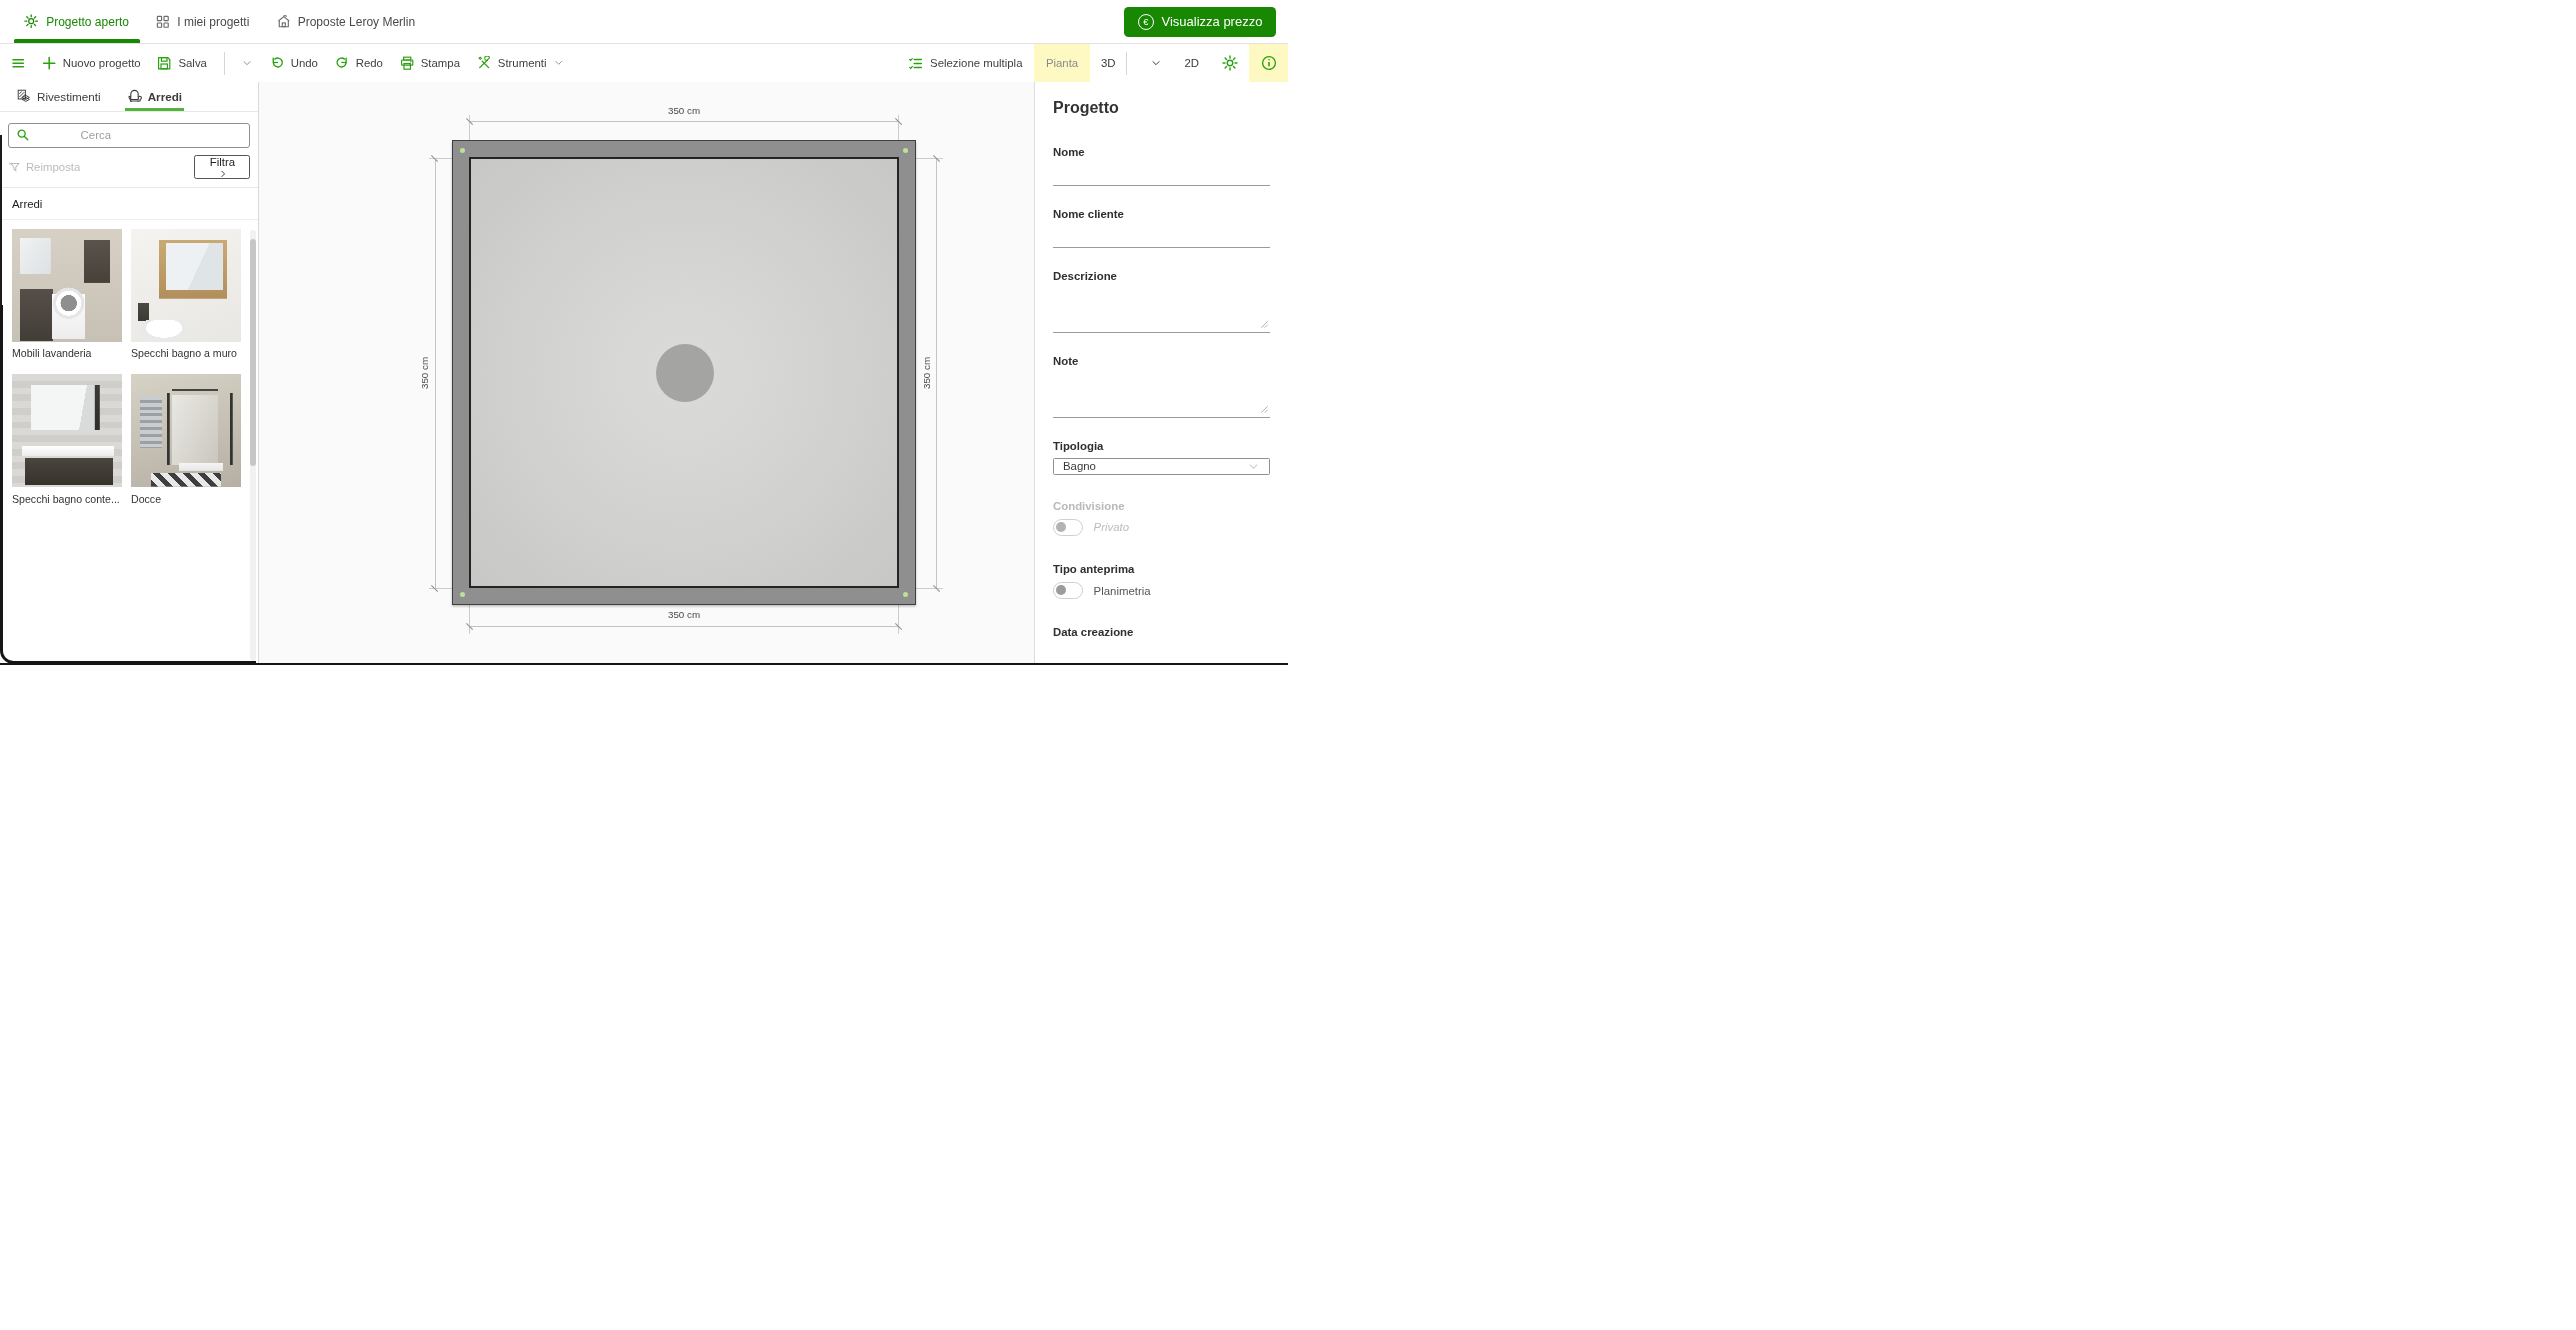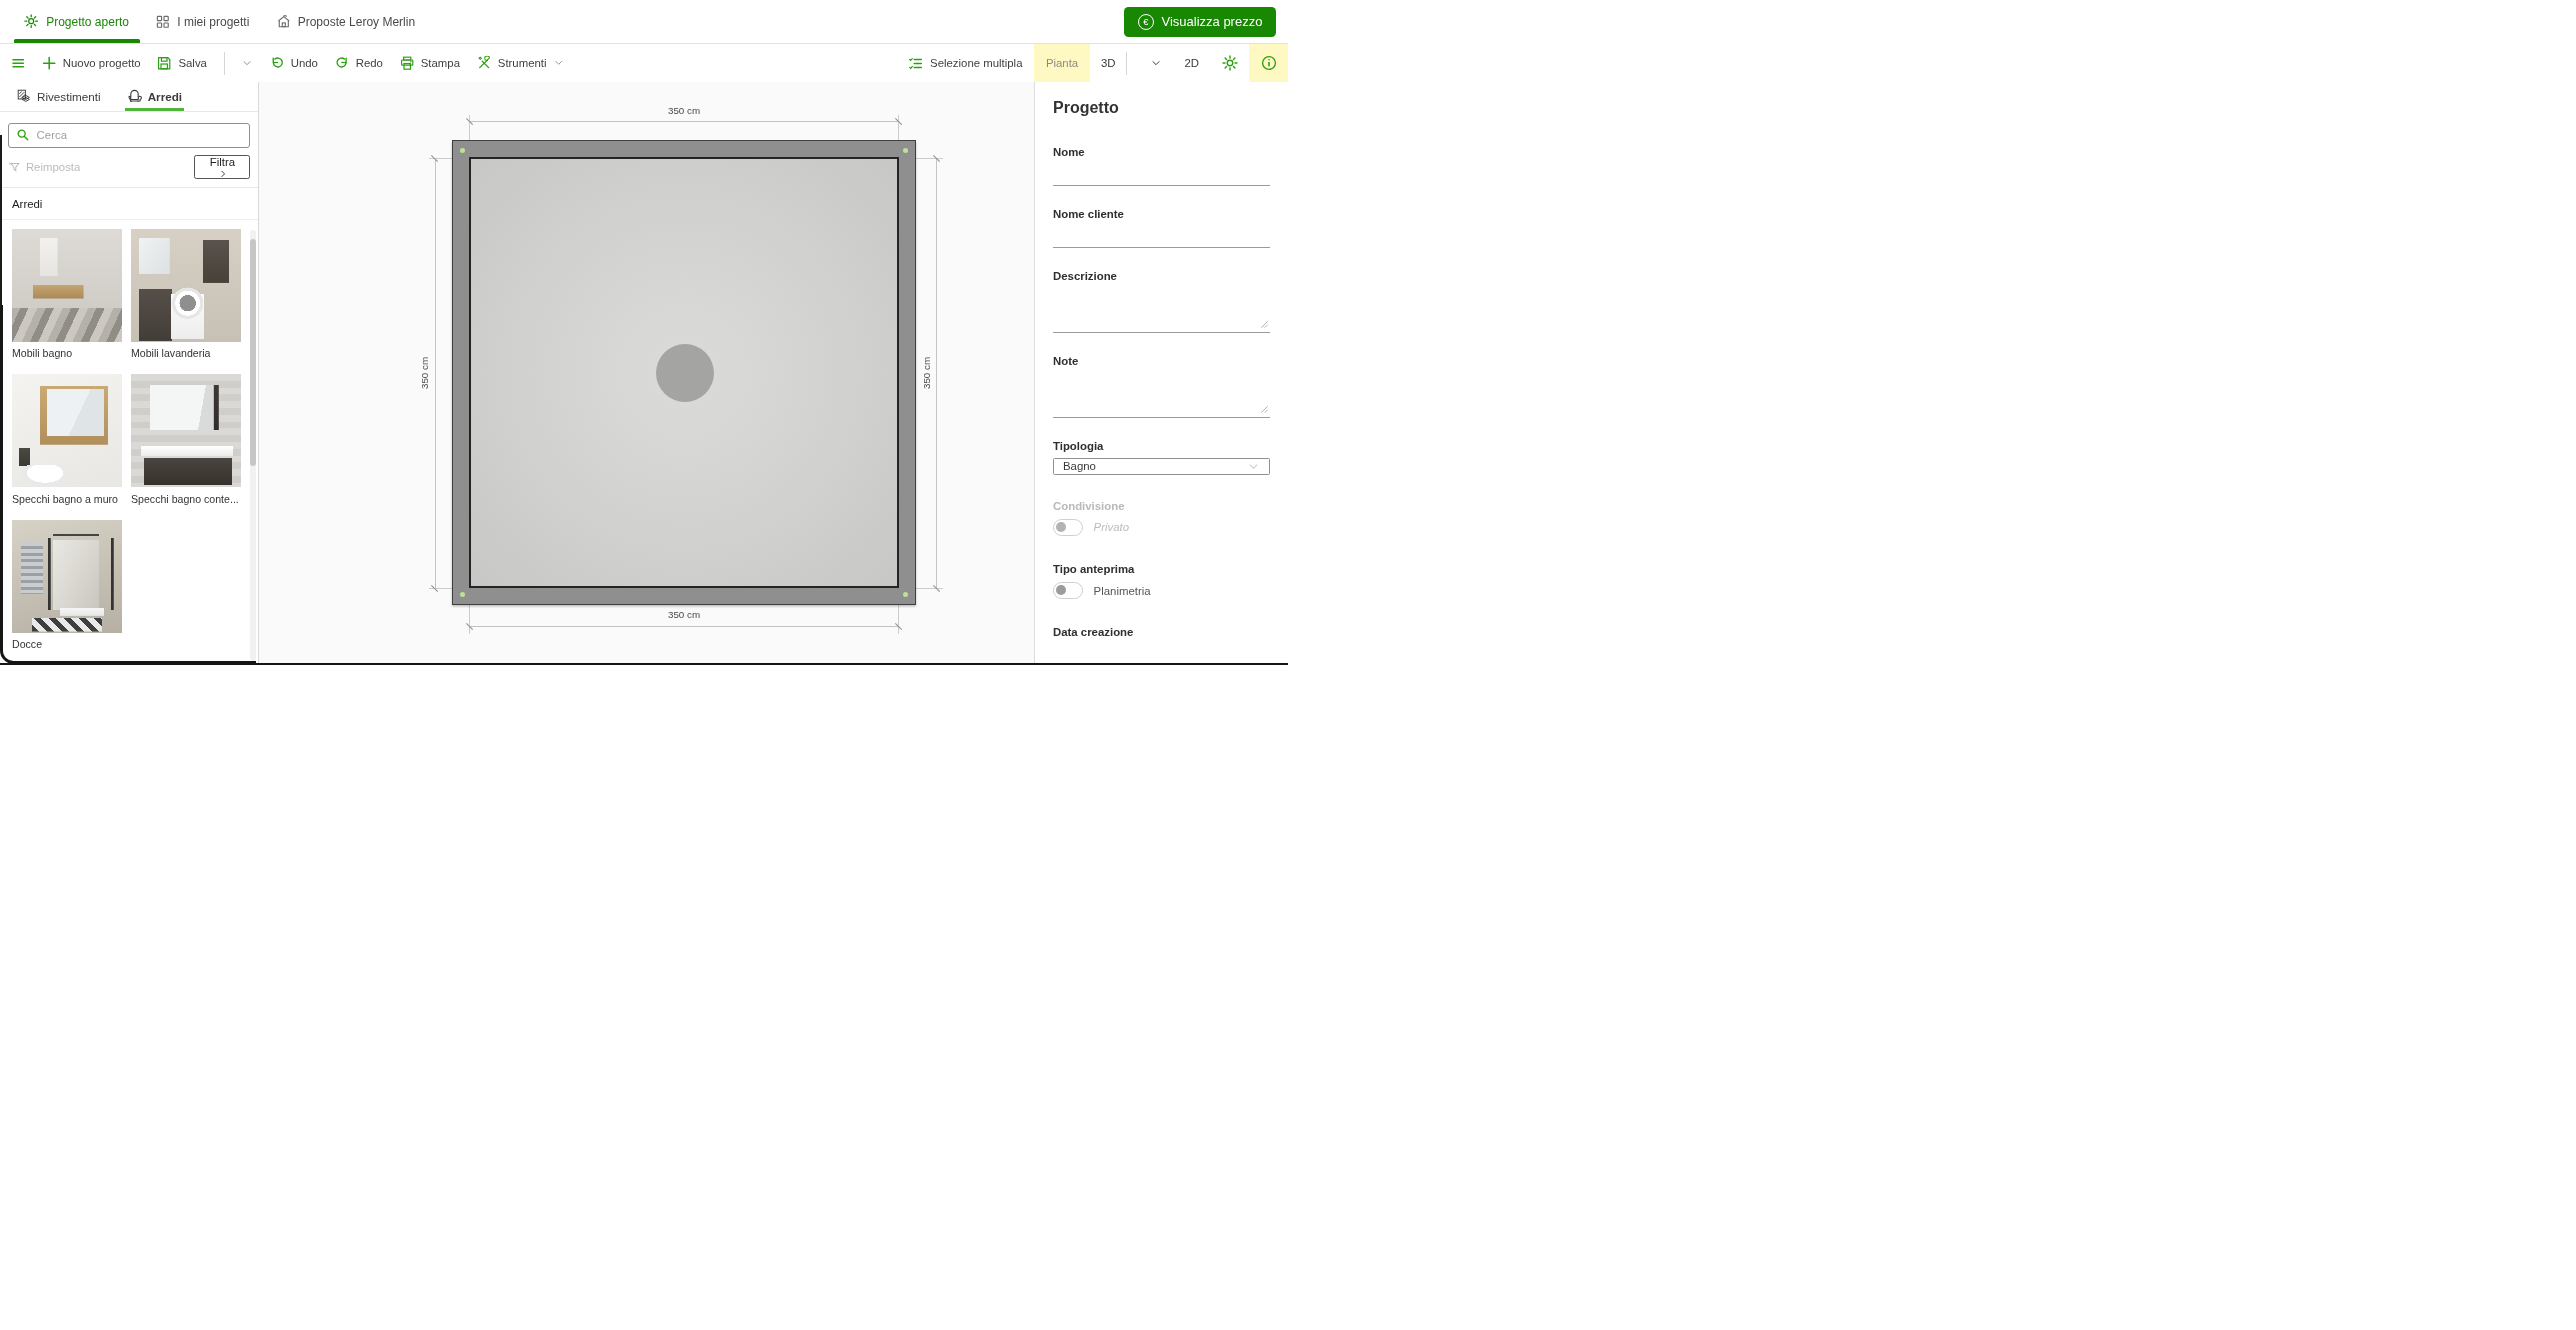--- a/index.html
+++ b/index.html
@@ -47,21 +47,21 @@
   
   .s-tabs { height:30px; display:flex; align-items:center; gap:26px; padding-left:16.6px;
             border-bottom:0.8px solid #e8e8e8; }
   .s-tab { position:relative; height:100%; display:flex; align-items:center; gap:6px; font-size:11.7px;
            color:#3c3c3c; cursor:pointer; }
   .s-tab .sicon { color:#3c3c3c; }
   .s-tab.active { font-weight:bold; }
   .s-tab.active::after { content:""; position:absolute; left:-1.5px; right:-1.5px; bottom:0; height:3px; background:#52b43a; }
   .search-wrap { margin:10.6px 7.6px 0 7.6px; height:25px; border:0.8px solid #8f8f8f; border-radius:3px;
                  display:flex; align-items:center; padding:0 7.6px; gap:6.8px; background:#fff; }
-  .search-wrap input { border:none; outline:none; flex:1; font-size:11.4px; font-family:inherit; color:#3c3c3c; }
+  .search-wrap input { border:none; outline:none; flex:1; font-size:11.4px; font-family:inherit; color:#3c3c3c;margin-left:44px; }
   .search-wrap input::placeholder { color:#9f9f9f; }
   .filter-row { margin:7.6px 7.6px 0 7.6px; display:flex; align-items:center; justify-content:space-between; }
   .reset { display:flex; align-items:center; gap:5.3px; color:#bcbcbc; font-size:11.4px; cursor:default; }
   .filtra-btn { width:56px; height:24px; border:0.8px solid #555; border-radius:2.3px; background:#fff;
                 display:flex; align-items:center; justify-content:center; gap:1px; font-size:11.4px;
                 color:#222; font-family:inherit; cursor:pointer;flex-direction:column; }
   .s-div { height:0.8px; background:#e8e8e8; margin-top:7.6px; }
   .s-heading { font-size:11.4px; color:#222; padding:10.6px 0 9px 12px; }
   .s-div2 { height:0.8px; background:#ededed; }
   .grid { padding:9px 0 0 12px; display:grid; grid-template-columns:110px 110px; column-gap:9px; row-gap:15px; }
@@ -395,24 +395,20 @@
         </svg>
       </span>
     </button>
   </div>
 
   <div class="s-div"></div>
   <div class="s-heading">Arredi</div>
   <div class="s-div2"></div>
 
   <div class="grid">
-  <div class="card">
-    <div class="thumb thumb-0"></div>
-    <div class="plabel">Mobili bagno</div>
-  </div>
 
   <div class="card">
     <div class="thumb thumb-1"></div>
     <div class="plabel">Mobili lavanderia</div>
   </div>
 
 
   <div class="card">
     <div class="thumb thumb-3"></div>
     <div class="plabel">Specchi bagno a muro</div>

